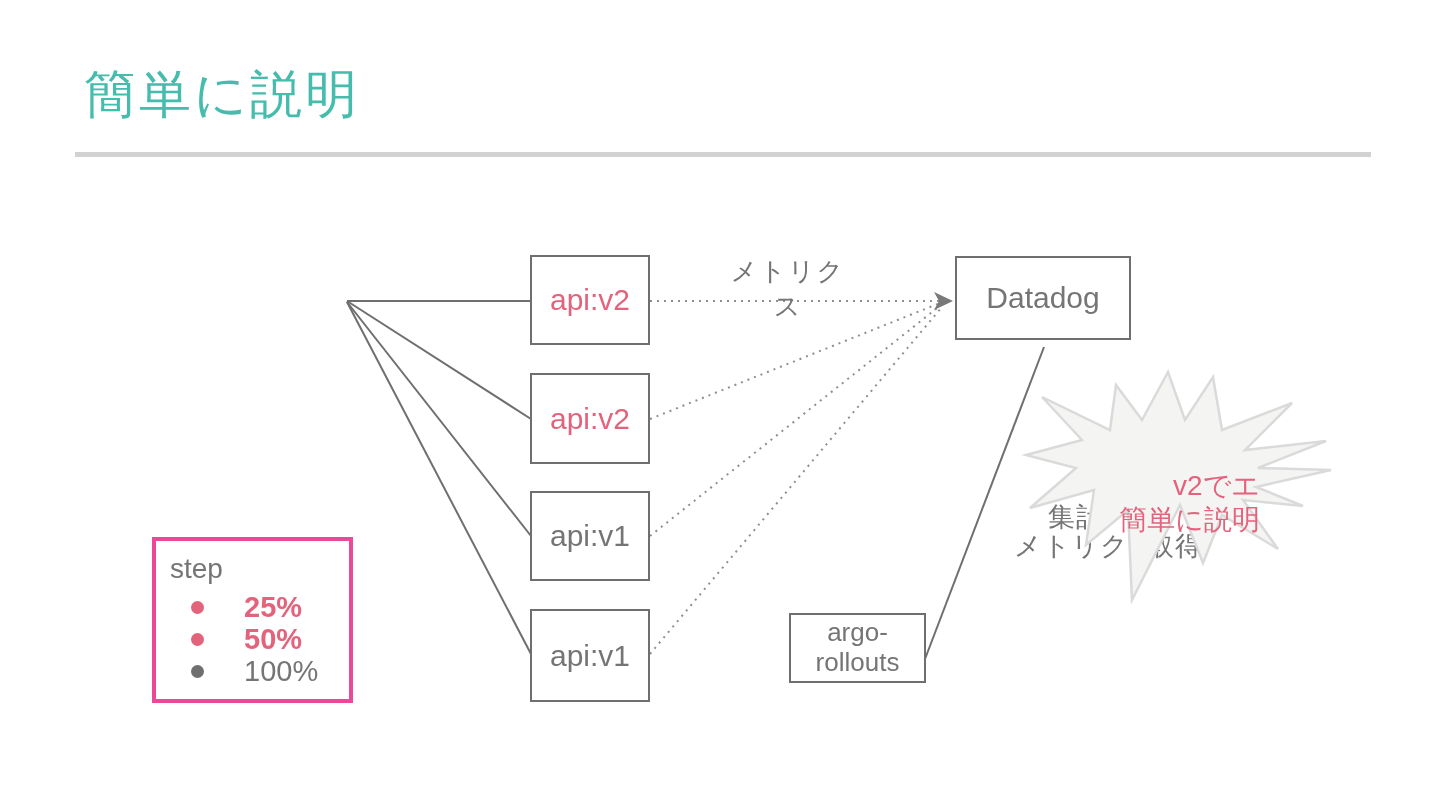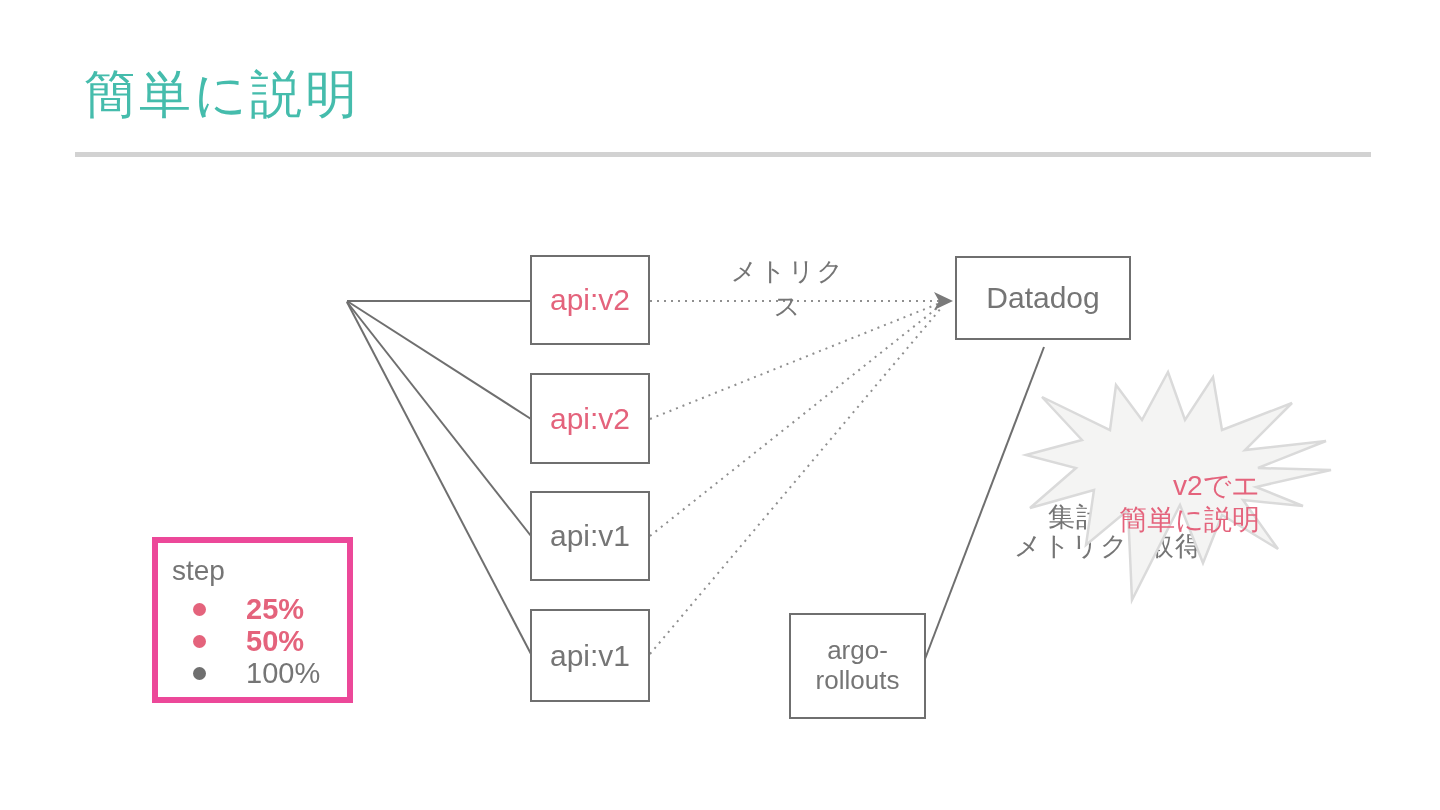--- a/index.html
+++ b/index.html
@@ -33,40 +33,40 @@
     color:#757575;font-size:30px;
     z-index:2;
   }
   .node.pink{color:#E4637C;}
   .node-lb{left:229px;top:255px;width:118px;height:90px;}
   .node-api1{left:530px;top:255px;width:120px;height:90px;}
   .node-api2{left:530px;top:373px;width:120px;height:91px;}
   .node-api3{left:530px;top:491px;width:120px;height:90px;}
   .node-api4{left:530px;top:609px;width:120px;height:93px;}
   .node-datadog{left:955px;top:256px;width:176px;height:84px;text-align:right;}
-  .node-argo{left:789px;top:613px;width:137px;height:106px;font-size:26px;line-height:1.15;}
+  .node-argo{left:789px;top:613px;width:137px;height:70px;font-size:26px;line-height:1.15;}
   .metrics-label{
     position:absolute;left:722px;top:254px;width:132px;
     text-align:center;font-size:26px;letter-spacing:2px;color:#757575;z-index:2;
   }
   .agg-label{
     position:absolute;color:#757575;font-size:27px;letter-spacing:1px;z-index:3;white-space:nowrap;
   }
   .agg-l1{left:1048px;top:499px;}
   .agg-l2a{left:1014px;top:528px;}
   .agg-l2b{left:1147px;top:528px;}
   .burst-text{
     position:absolute;left:1090px;top:437px;width:170px;
     text-align:right;color:#E4637C;font-size:28px;line-height:1.22;
     z-index:5;
     margin-top:32px;
   }
   .legend{
     position:absolute;left:152px;top:537px;width:201px;height:166px;
-    box-sizing:border-box;border:6px solid #ec4899;background:#ffffff;z-index:2;
+    box-sizing:border-box;border:4px solid #ec4899;background:#ffffff;z-index:2;
   }
   .legend-title{
     position:absolute;left:14px;top:12px;
     font-size:28px;color:#757575;
   }
   .legend-row{
     position:absolute;left:35px;height:32px;
     display:flex;align-items:center;
   }
   .legend-row-1{top:50px;}

